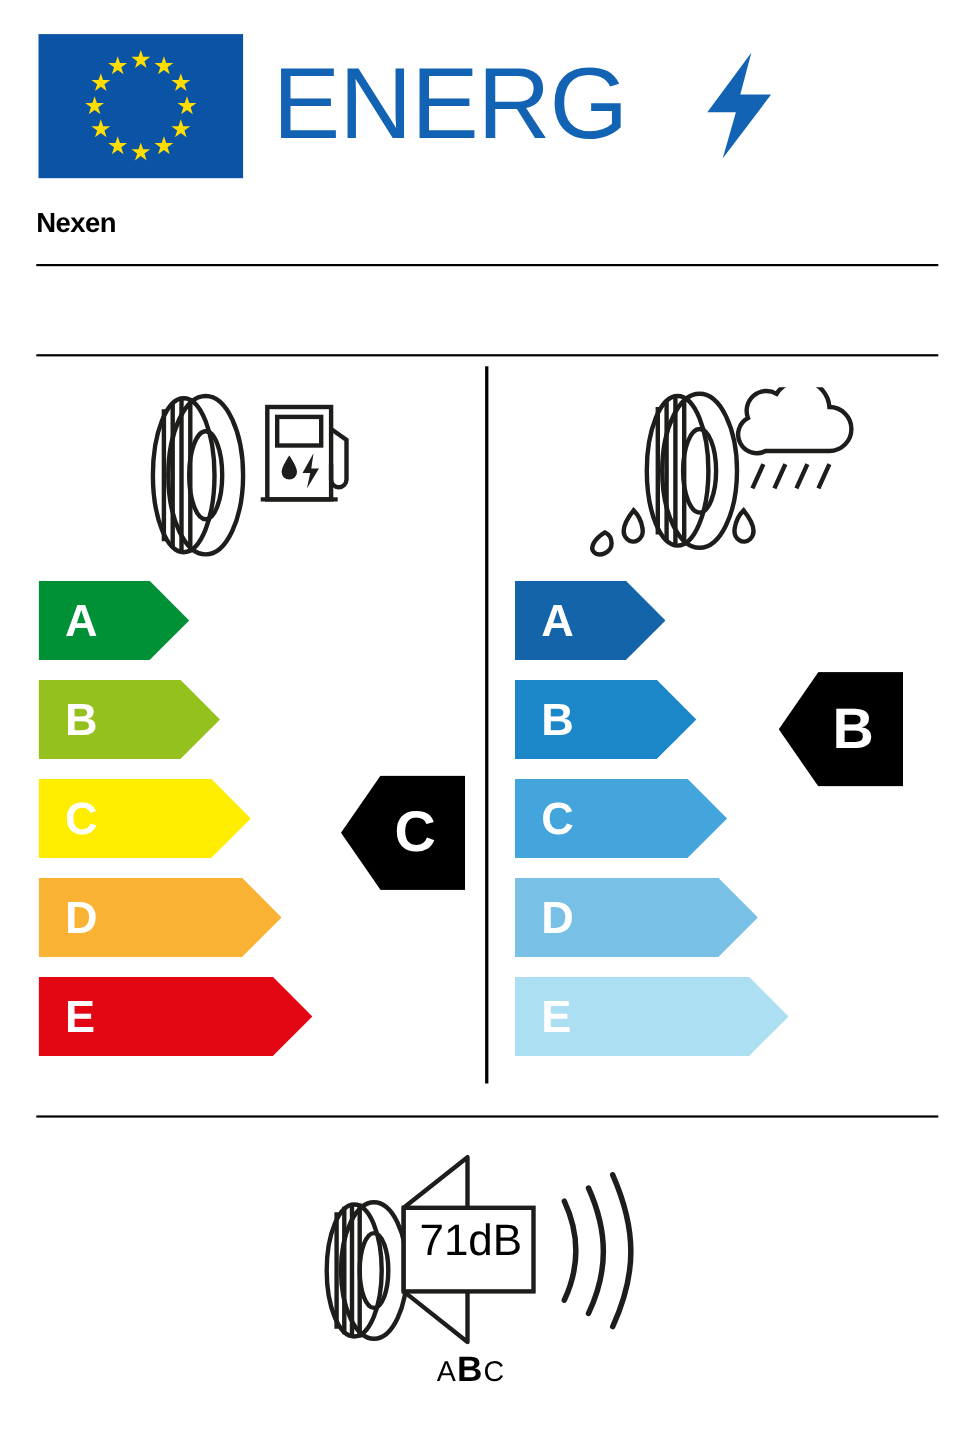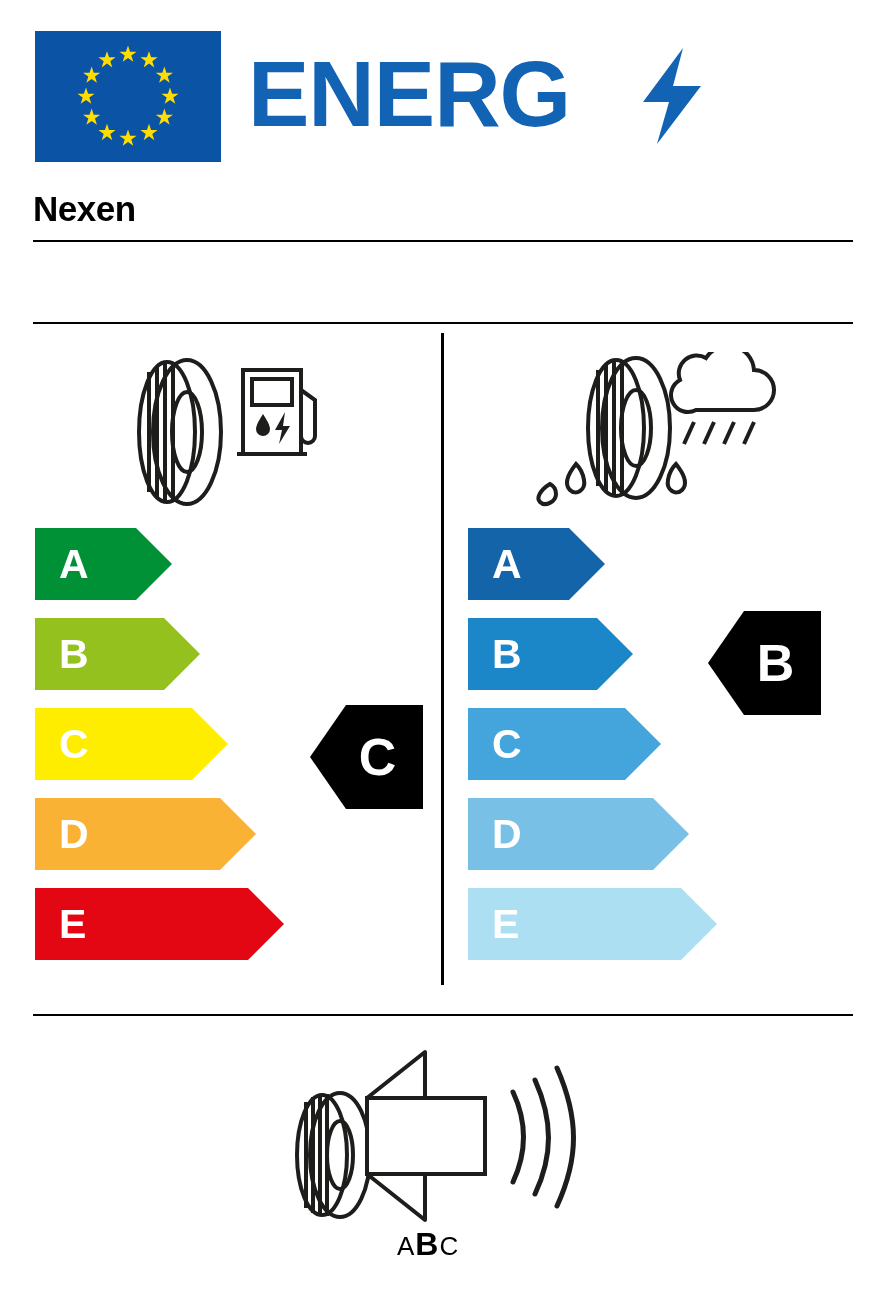--- a/index.html
+++ b/index.html
@@ -37,38 +37,38 @@
     left: 0; top: 0;
     width: 100%;
     height: 100%;
   }
   .energ-word {
     position: absolute;
     left: 248px;
     top: 48px;
     font-size: 92px;
     line-height: 92px;
-    font-weight: bold;
+    font-weight: normal;
     letter-spacing: -1px;
     color: #1263b4;
     font-family: "Liberation Sans", sans-serif;
   }
   .energ-bolt {
     position: absolute;
     left: 637px;
     top: 48px;
     width: 70px;
     height: 96px;
   }
 
   .brand-name {
     position: absolute;
     left: 33px;
     top: 189px;
-    font-size: 35px;
+    font-size: 25px;
     font-weight: bold;
     letter-spacing: -0.5px;
   }
 
   .rule {
     position: absolute;
     background: #000000;
     height: 2px;
   }
   .rule-under-brand { left: 33px; top: 240px; width: 820px; }
@@ -345,18 +345,19 @@
       <polygon points="82,58 140,12 140,180 82,134"></polygon>
     </g>
     <rect x="82" y="58" width="118" height="76" fill="#ffffff" stroke="#1d1d1b" stroke-width="4"></rect>
     <g fill="none" stroke="#1d1d1b" stroke-width="5" stroke-linecap="round">
       <path d="M228 52 C242 82 242 112 228 142"></path>
       <path d="M250 40 C268 80 268 116 250 154"></path>
       <path d="M272 28 C294 78 294 118 272 166"></path>
     </g>
   </svg>
 
+  <div class="noise-db">71dB</div>
 
   <div class="noise-classes">
     <span class="nc">A</span><span class="nc active">B</span><span class="nc">C</span>
   </div>
 
 </div>
 
 </body></html>

